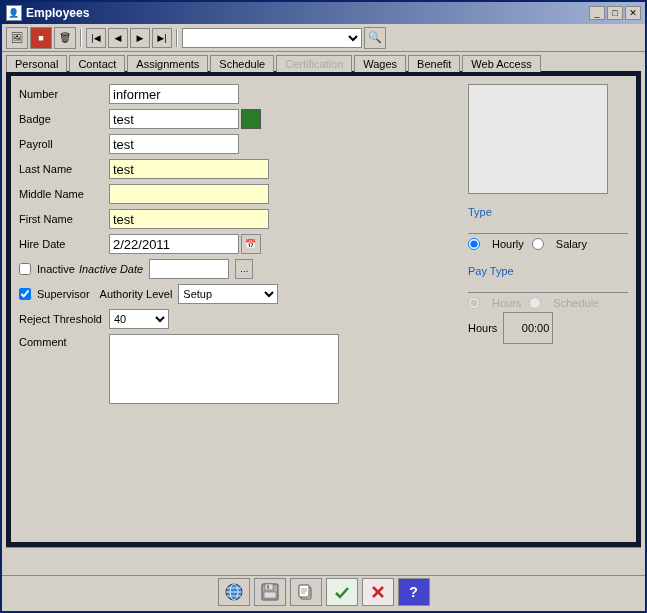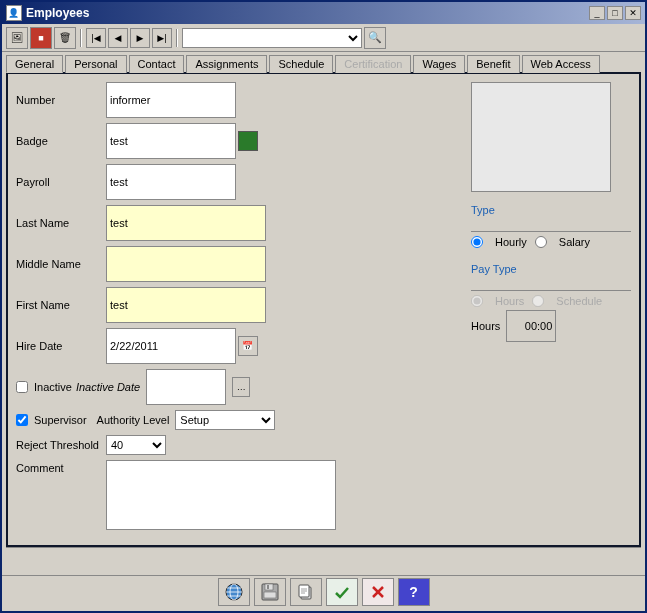--- a/index.html
+++ b/index.html
@@ -145,21 +145,21 @@
       font-weight: normal;
       z-index: 2;
     }
 
     .tab.disabled {
       color: #aaa;
     }
 
     .content-area {
       flex: 1;
-      border: 2px solid #0f172a;
+      border: 5px solid #0f172a;
       margin: 0 4px;
       background: #d4d0c8;
       padding: 8px;
       display: flex;
       gap: 16px;
     }
 
     .left-form {
       flex: 1;
     }
@@ -171,24 +171,24 @@
     }
 
     .form-label {
       width: 90px;
       text-align: left;
       font-size: 11px;
       color: #000;
     }
 
     .form-input {
-      height: 36px;
+      height: 20px;
       border: 1px solid #888;
       background: white;
-      font-size: 11px;
+      font-size: 13px;
       padding: 1px 3px;
     }
 
     .form-input.normal { width: 130px; }
     .form-input.medium { width: 160px; }
     .form-input.yellow { background: #ffffcc; }
     .form-input.short { width: 80px; }
 
     .badge-btn {
       width: 20px;
@@ -390,21 +390,20 @@
     <div class="nav-btn">▶</div>
     <div class="nav-btn">▶|</div>
     <div class="toolbar-separator"></div>
     <select class="toolbar-dropdown">
       <option></option>
     </select>
     <div class="toolbar-search-btn">🔍</div>
   </div>
 
   <div class="tabs-bar">
-    <div class="tab active">General</div>
     <div class="tab">Personal</div>
     <div class="tab">Contact</div>
     <div class="tab">Assignments</div>
     <div class="tab">Schedule</div>
     <div class="tab disabled">Certification</div>
     <div class="tab">Wages</div>
     <div class="tab">Benefit</div>
     <div class="tab">Web Access</div>
   </div>
 

